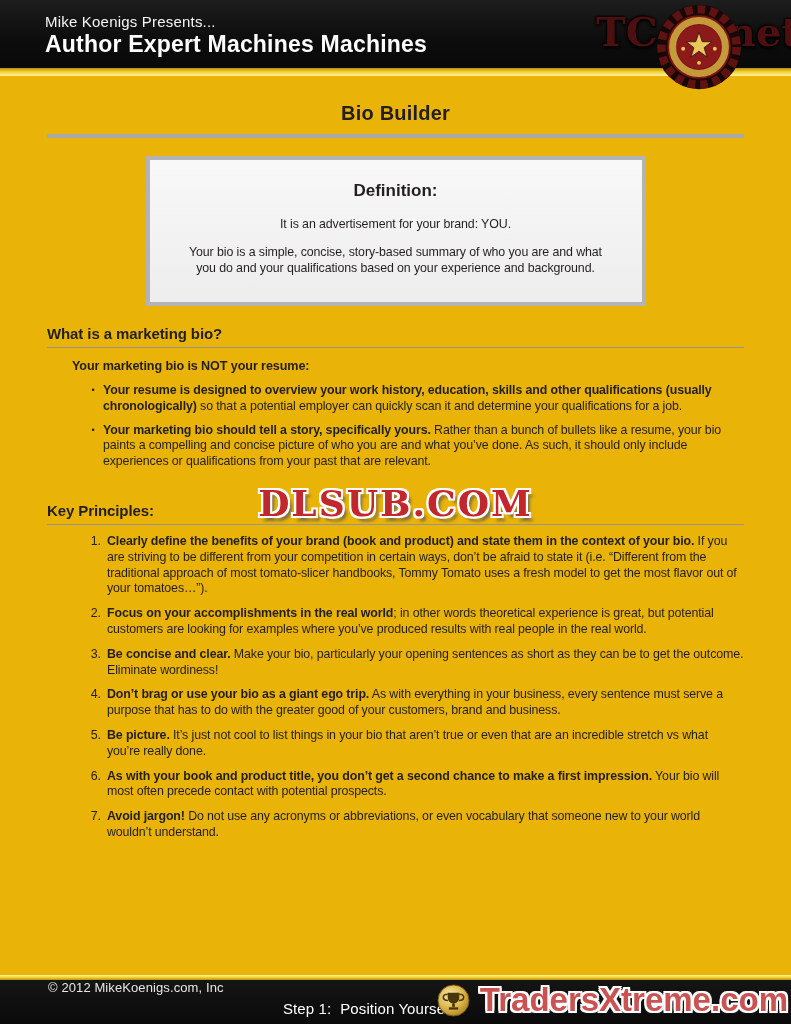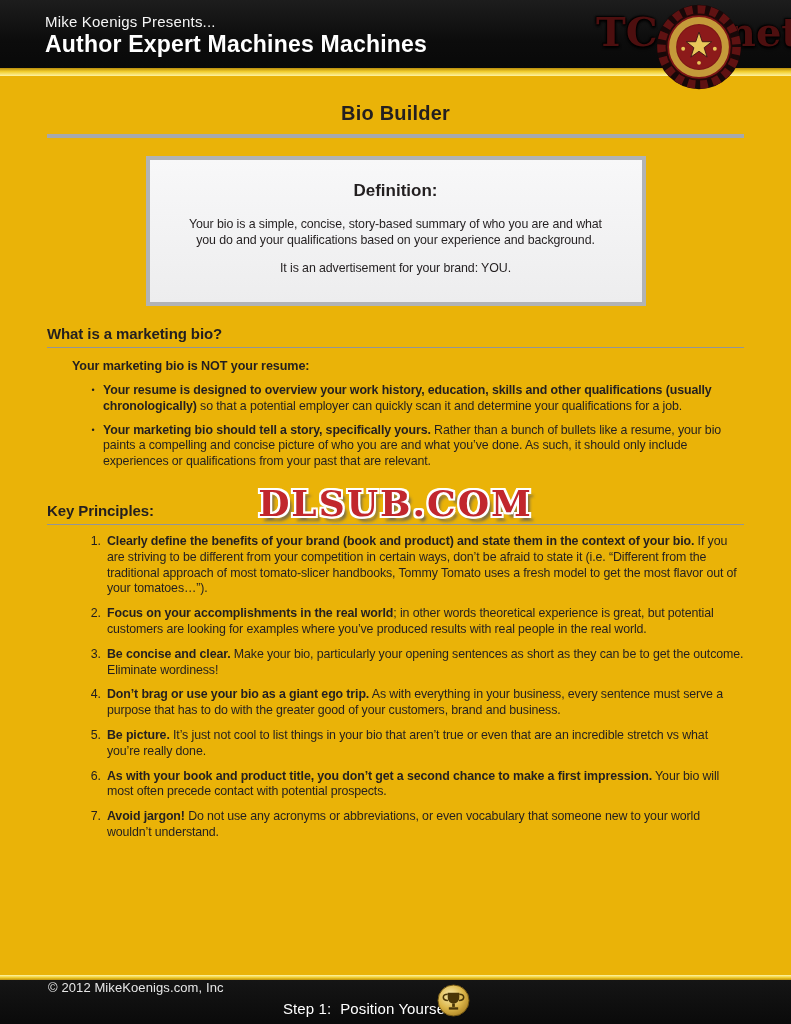--- a/index.html
+++ b/index.html
@@ -128,22 +128,22 @@
   </div>
   <div class="gold-stripe"></div>
 
   <div class="content">
 
     <div class="page-title">Bio Builder</div>
     <div class="title-rule"></div>
 
     <div class="definition-box">
       <div class="definition-heading">Definition:</div>
+      <div class="definition-para">It is an advertisement for your brand: YOU.</div>
       <div class="definition-para">Your bio is a simple, concise, story-based summary of who you are and what you do and your qualifications based on your experience and background.</div>
-      <div class="definition-para">It is an advertisement for your brand: YOU.</div>
     </div>
 
     <div class="section">
       <div class="section-heading">What is a marketing bio?</div>
       <div class="section-rule"></div>
       <div class="sub-heading">Your marketing bio is NOT your resume:</div>
 
       <div class="bullet-list">
         <div class="bullet-item">
           <span class="bullet-marker">•</span>
@@ -212,15 +212,16 @@
           </radialGradient>
         </defs>
         <circle cx="17" cy="17" r="16" fill="url(#goldGrad)" stroke="#6e5414" stroke-width="1"></circle>
         <path d="M11 9 h12 v4.5 c0 4 -2.6 6.8 -6 6.8 s-6 -2.8 -6 -6.8 z" fill="#4a3608"></path>
         <path d="M11 10.5 c-3 0 -4.5 1.3 -4.5 3.2 c0 2 1.8 3.3 4.8 3.3" fill="none" stroke="#4a3608" stroke-width="1.6"></path>
         <path d="M23 10.5 c3 0 4.5 1.3 4.5 3.2 c0 2 -1.8 3.3 -4.8 3.3" fill="none" stroke="#4a3608" stroke-width="1.6"></path>
         <rect x="15.6" y="20.2" width="2.8" height="3.4" fill="#4a3608"></rect>
         <path d="M12.2 24 h9.6 v2.4 h-9.6 z" fill="#4a3608"></path>
       </svg>
     </div>
+    <div class="tradersxtreme-watermark">TradersXtreme.com</div>
   </div>
 
 </div>
 
 </body></html>

